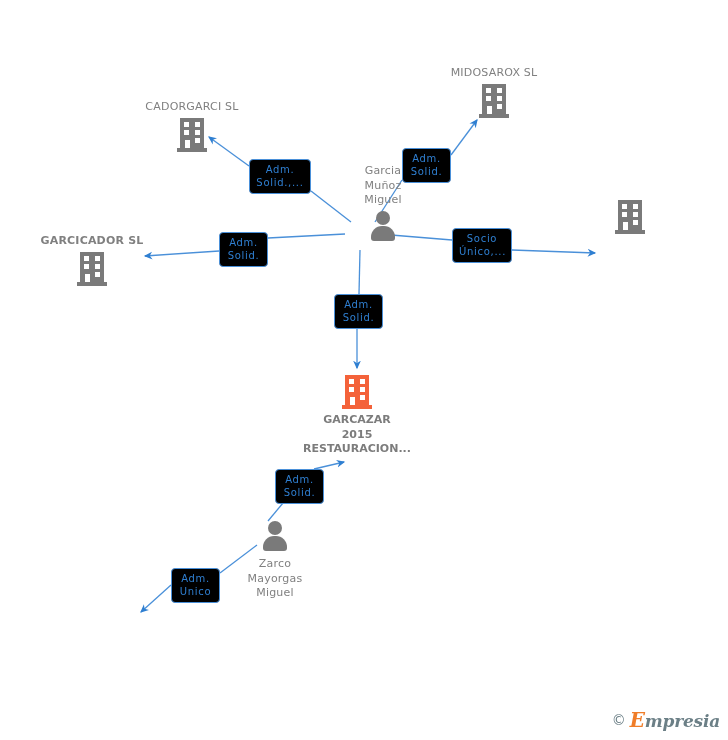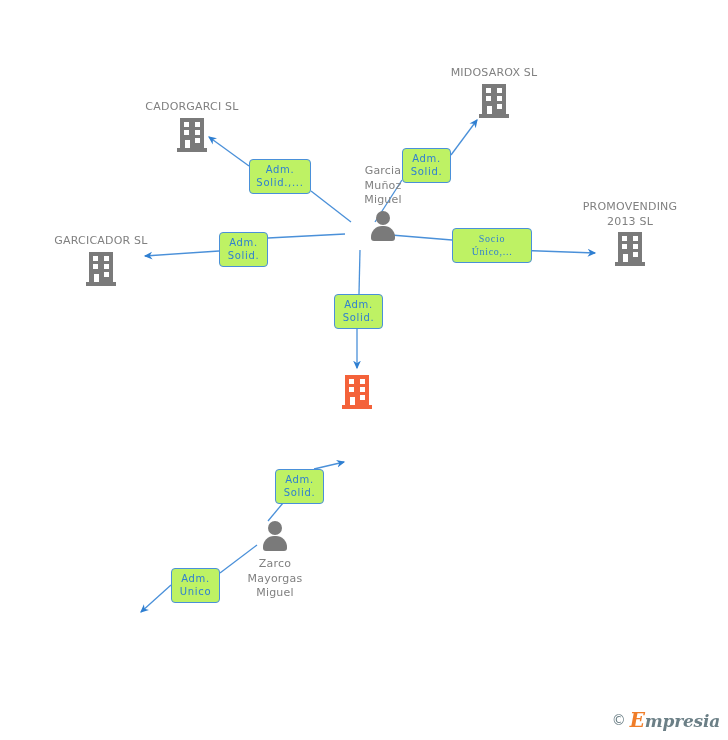--- a/index.html
+++ b/index.html
@@ -113,21 +113,21 @@
     font-weight: bold;
     color: #7c7c7c;
     letter-spacing: 0px;
   }
 
   
   .badge {
     position: absolute;
     border: 1px solid #4a90d9;
     border-radius: 4px;
-    background: #bef264;
+    background: #000000;
     color: #2f7fd1;
     font-size: 10px;
     line-height: 13px;
     letter-spacing: 0.7px;
     text-align: center;
     padding: 3px 6px 4px 6px;
     white-space: pre-line;
     box-sizing: border-box;
   }
 
@@ -211,37 +211,35 @@
       <div class="win" style="left:7px;  top:4px;"></div>
         <div class="win" style="left:18px; top:4px;"></div>
       <div class="win" style="left:7px;  top:12px;"></div>
         <div class="win" style="left:18px; top:12px;"></div>
       <div class="win" style="left:18px; top:20px;"></div>
       <div class="door"></div>
       <div class="base"></div>
     </div>
   </div>
 
-  <div class="node" style="left:101px; top:234px;">
+  <div class="node" style="left:92px; top:234px;font-weight:bold;">
     <div class="cap above">GARCICADOR SL</div>
     <div class="bldg">
       <div class="body"></div>
       <div class="win" style="left:7px;  top:4px;"></div>
         <div class="win" style="left:18px; top:4px;"></div>
       <div class="win" style="left:7px;  top:12px;"></div>
         <div class="win" style="left:18px; top:12px;"></div>
       <div class="win" style="left:18px; top:20px;"></div>
       <div class="door"></div>
       <div class="base"></div>
     </div>
   </div>
 
   <div class="node" style="left:630px; top:200px;">
-    <div class="cap above">PROMOVENDING
-2013 SL</div>
     <div class="bldg">
       <div class="body"></div>
       <div class="win" style="left:7px;  top:4px;"></div>
         <div class="win" style="left:18px; top:4px;"></div>
       <div class="win" style="left:7px;  top:12px;"></div>
         <div class="win" style="left:18px; top:12px;"></div>
       <div class="win" style="left:18px; top:20px;"></div>
       <div class="door"></div>
       <div class="base"></div>
     </div>
@@ -261,40 +259,43 @@
     <div class="bldg focus">
       <div class="body"></div>
       <div class="win" style="left:7px;  top:4px;"></div>
         <div class="win" style="left:18px; top:4px;"></div>
       <div class="win" style="left:7px;  top:12px;"></div>
         <div class="win" style="left:18px; top:12px;"></div>
       <div class="win" style="left:18px; top:20px;"></div>
       <div class="door"></div>
       <div class="base"></div>
     </div>
+    <div class="cap below focus">GARCAZAR
+2015
+RESTAURACION...</div>
   </div>
 
   <div class="node" style="left:275px; top:521px;">
     <div class="person">
       <div class="head"></div>
         <div class="body"></div>
     </div>
     <div class="cap below">Zarco
 Mayorgas
 Miguel</div>
   </div>
 
 
   <div class="badge" style="left:249px; top:159px; width:62px;">Adm.
 Solid.,...</div>
   <div class="badge" style="left:402px; top:148px; width:49px;">Adm.
 Solid.</div>
   <div class="badge" style="left:219px; top:232px; width:49px;">Adm.
 Solid.</div>
-  <div class="badge" style="left:452px; top:228px; width:80px;font-family:Liberation Serif, serif;">Socio
+  <div class="badge" style="left:452px; top:228px; width:60px;">Socio
 Único,...</div>
   <div class="badge" style="left:334px; top:294px; width:49px;">Adm.
 Solid.</div>
   <div class="badge" style="left:275px; top:469px; width:49px;">Adm.
 Solid.</div>
   <div class="badge" style="left:171px; top:568px; width:49px;">Adm.
 Unico</div>
 
   <div id="watermark">
     <span class="copy">©</span>

